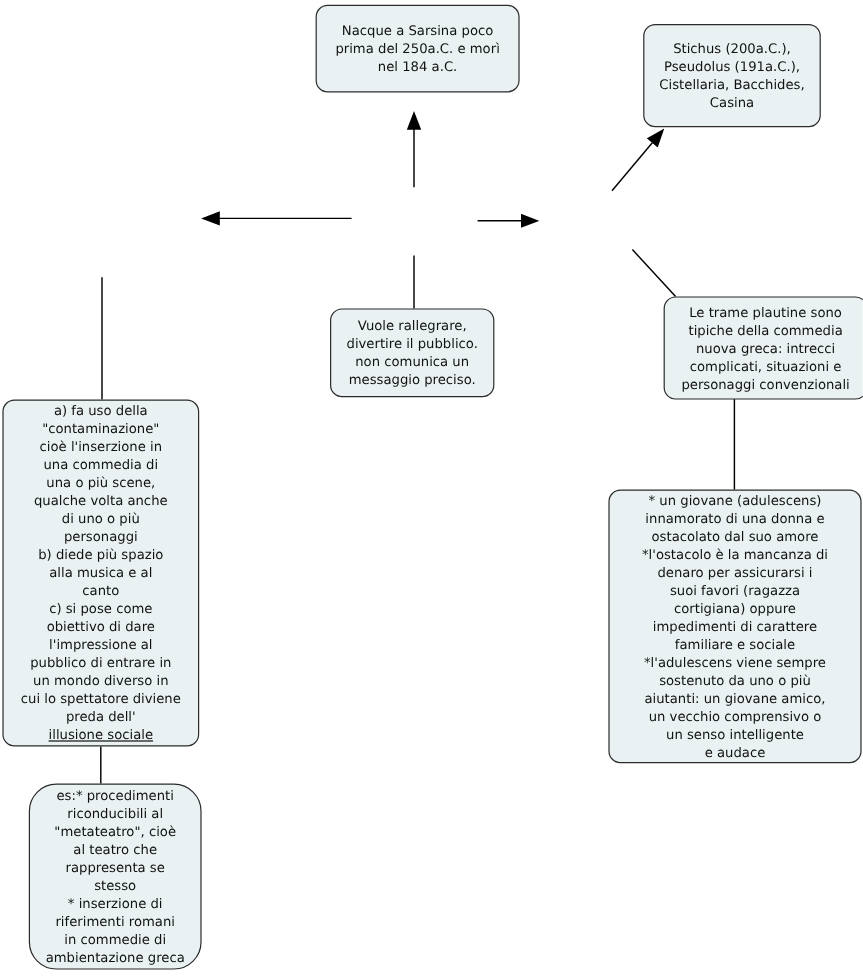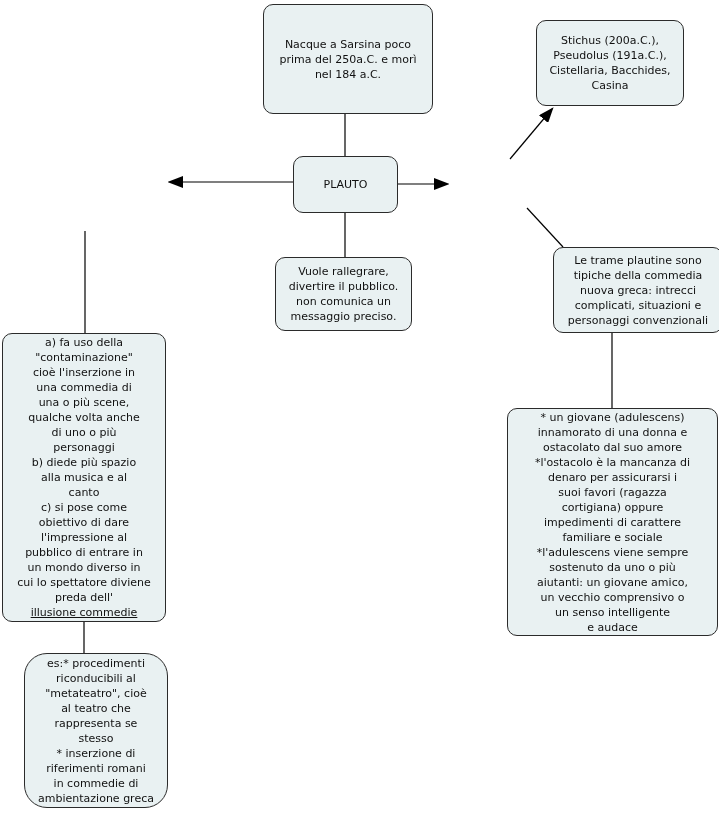--- a/index.html
+++ b/index.html
@@ -50,37 +50,34 @@
     <line x1="293" y1="182" x2="170" y2="182" stroke="#000" stroke-width="1.2" marker-end="url(#arrowhead)"></line>
     <line x1="398" y1="184" x2="447" y2="184" stroke="#000" stroke-width="1.2" marker-end="url(#arrowhead)"></line>
     <line x1="345" y1="213" x2="345" y2="257" stroke="#000" stroke-width="1.2"></line>
     <line x1="510" y1="159" x2="552" y2="109" stroke="#000" stroke-width="1.2" marker-end="url(#arrowhead)"></line>
     <line x1="527" y1="208" x2="563" y2="247" stroke="#000" stroke-width="1.2"></line>
     <line x1="85" y1="231" x2="85" y2="333" stroke="#000" stroke-width="1.2"></line>
     <line x1="84" y1="622" x2="84" y2="653" stroke="#000" stroke-width="1.2"></line>
     <line x1="612" y1="332" x2="612" y2="408" stroke="#000" stroke-width="1.2"></line>
   </svg>
 
-  <div class="node" style="left:263px; top:4px; width:170px; height:110px;">
+  <div class="node" style="left:263px; top:4px; width:170px; height:73px;">
     <span class="txt">Nacque a Sarsina poco
 prima del 250a.C. e morì
 nel 184 a.C.</span>
   </div>
 
   <div class="node" style="left:510px; top:20px; width:148px; height:86px;margin-left:26px;">
     <span class="txt">Stichus (200a.C.),
 Pseudolus (191a.C.),
 Cistellaria, Bacchides,
 Casina</span>
   </div>
 
 
-  <div class="node" style="left:293px; top:156px; width:105px; height:57px;">
-    <span class="txt">PLAUTO</span>
-  </div>
 
 
   <div class="node" style="left:275px; top:257px; width:137px; height:74px;">
     <span class="txt">Vuole rallegrare,
 divertire il pubblico.
 non comunica un
 messaggio preciso.</span>
   </div>
 
   <div class="node" style="left:553px; top:247px; width:170px; height:86px;">
@@ -103,21 +100,21 @@
 b) diede più spazio
 alla musica e al
 canto
 c) si pose come
 obiettivo di dare
 l'impressione al
 pubblico di entrare in
 un mondo diverso in
 cui lo spettatore diviene
 preda dell'</span>
-    <span class="txt underline">illusione commedie</span>
+    <span class="txt underline">illusione sociale</span>
   </div>
 
   <div class="node" style="left:507px; top:408px; width:211px; height:228px;">
     <span class="txt">* un giovane (adulescens)
 innamorato di una donna e
 ostacolato dal suo amore
 *l'ostacolo è la mancanza di
 denaro per assicurarsi i
 suoi favori (ragazza
 cortigiana) oppure

